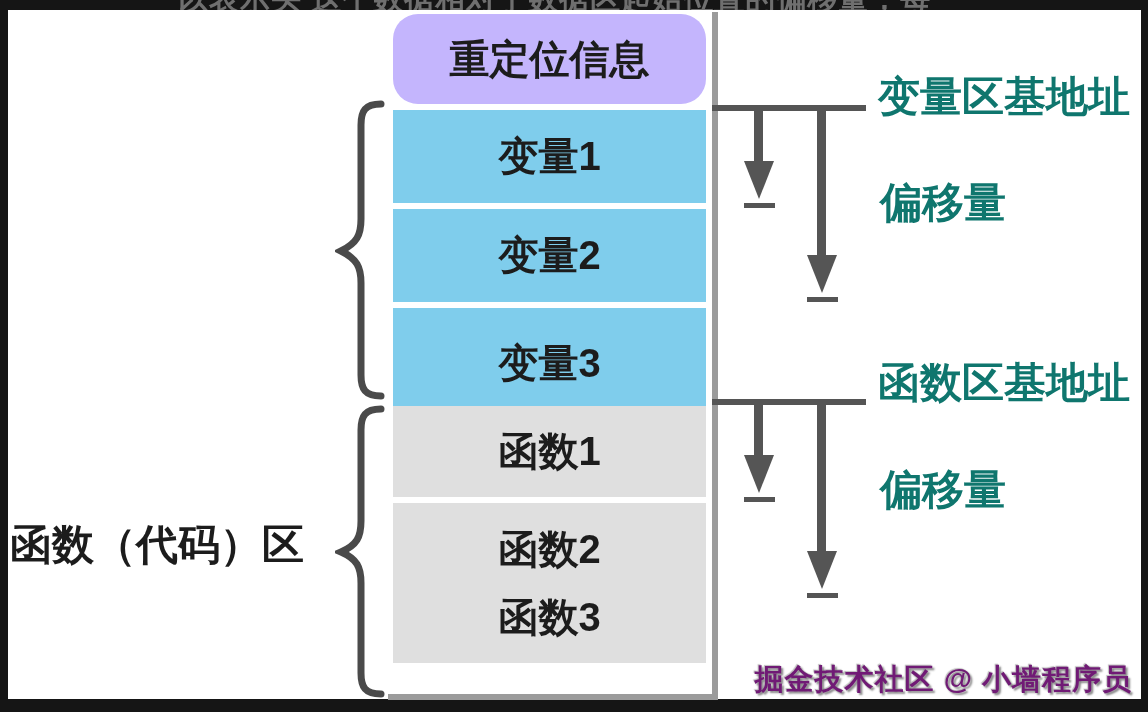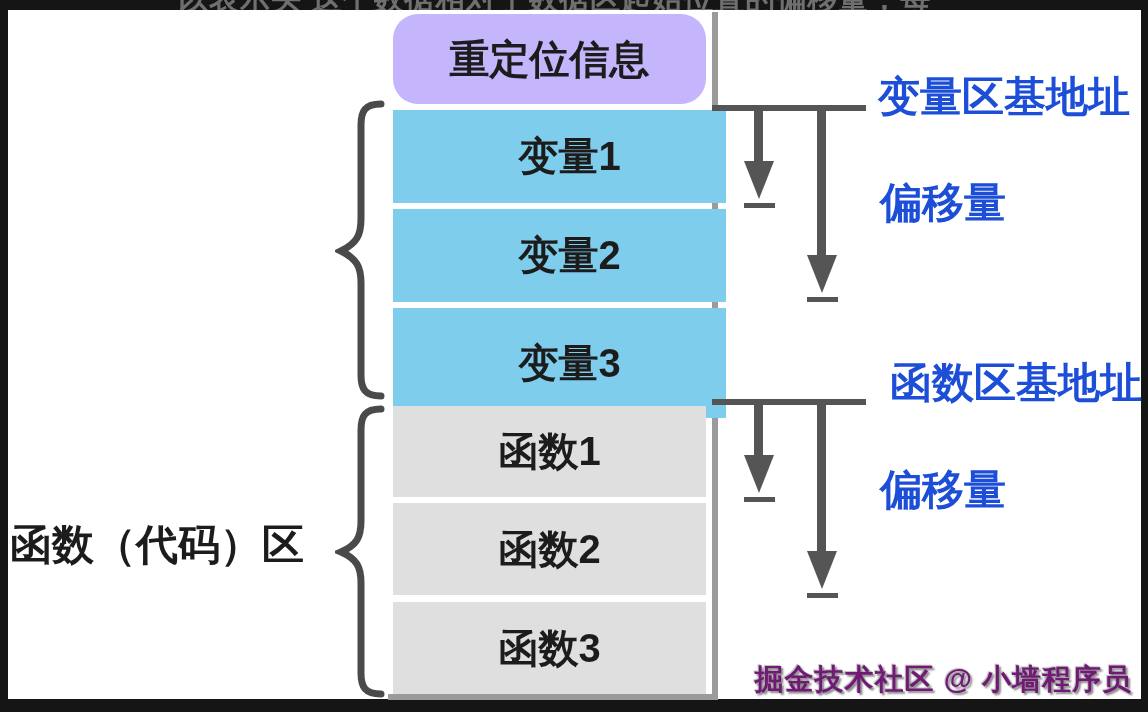--- a/index.html
+++ b/index.html
@@ -28,32 +28,32 @@
     position:absolute; left:380px; top:2px; width:324px; height:682px;
     background:#ffffff;
     border-right:6px solid #9b9b9b; border-bottom:6px solid #9b9b9b;
   }
   .membox {
     position:absolute; left:5px; width:313px;
     display:flex; align-items:center; justify-content:center;
     font-size:40px; font-weight:700; color:#1c1c1c;
   }
   .reloc { background:#c4b5fd;border-radius:25px; }
-  .varbox { background:#7fcdec;padding-left:20px; }
+  .varbox { background:#7fcdec; }
   .funbox { background:#dfdfdf;text-align:center; }
 
   
   .left-label {
     position:absolute; left:2px; width:330px; height:50px; line-height:50px;
     font-size:42px; font-weight:700; color:#1c1c1c; white-space:nowrap;
   }
   
   .right-label {
     position:absolute; height:50px; line-height:50px;
-    font-size:42px; font-weight:700; color:#1d4ed8; white-space:nowrap;
+    font-size:42px; font-weight:700; color:#0f766e; white-space:nowrap;
   }
 
   
   .brace { position:absolute; left:327px; width:50px; }
 
   
   .hline { position:absolute; left:704px; width:154px; height:6px; background:#555555; }
 
   
   .shaft { position:absolute; width:9px; background:#555555; }
@@ -95,21 +95,21 @@
       </div>
       <div class="membox varbox" style="top:296px; height:110px;">
         <span>变量3</span>
       </div>
       <div class="membox funbox" style="top:394px; height:91px;">
         <span>函数1</span>
       </div>
       <div class="membox funbox" style="top:491px; height:92px;">
         <span>函数2</span>
       </div>
-      <div class="membox funbox" style="top:590px; height:92px;">
+      <div class="membox funbox" style="top:559px; height:92px;">
         <span>函数3</span>
       </div>
     </div>
 
     <svg class="brace" style="top:90px; height:300px;" viewBox="0 0 50 300">
       <path d="M 46 4 C 30 4 26 11 26 25 L 26 119 C 26 135 22 143 6 151 C 22 159 26 167 26 183 L 26 275 C 26 289 30 296 46 296" fill="none" stroke="#4a4a4a" stroke-width="7" stroke-linecap="round"></path>
     </svg>
     <svg class="brace" style="top:395px; height:293px;" viewBox="0 0 50 293">
       <path d="M 46 4 C 30 4 26 11 26 25 L 26 116 C 26 132 22 140 6 147 C 22 154 26 162 26 178 L 26 268 C 26 282 30 289 46 289" fill="none" stroke="#4a4a4a" stroke-width="7" stroke-linecap="round"></path>
     </svg>
@@ -127,19 +127,19 @@
     <div class="hline" style="top:389px;"></div>
     <div class="shaft" style="left:746px; top:389px; height:56px;"></div>
     <div class="ahead" style="left:736px; top:445px;"></div>
     <div class="tick" style="left:736px; top:487px;"></div>
     <div class="shaft" style="left:809px; top:389px; height:152px;"></div>
     <div class="ahead" style="left:799px; top:541px;"></div>
     <div class="tick" style="left:799px; top:583px;"></div>
 
     <div class="right-label" style="left:870px; top:62px;">变量区基地址</div>
     <div class="right-label" style="left:872px; top:168px;">偏移量</div>
-    <div class="right-label" style="left:870px; top:348px;margin-left:12px;">函数区基地址</div>
+    <div class="right-label" style="left:870px; top:348px;">函数区基地址</div>
     <div class="right-label" style="left:872px; top:455px;">偏移量</div>
 
     <div id="watermark">掘金技术社区 @ 小墙程序员</div>
 
   </div>
 </div>
 
 </body></html>

